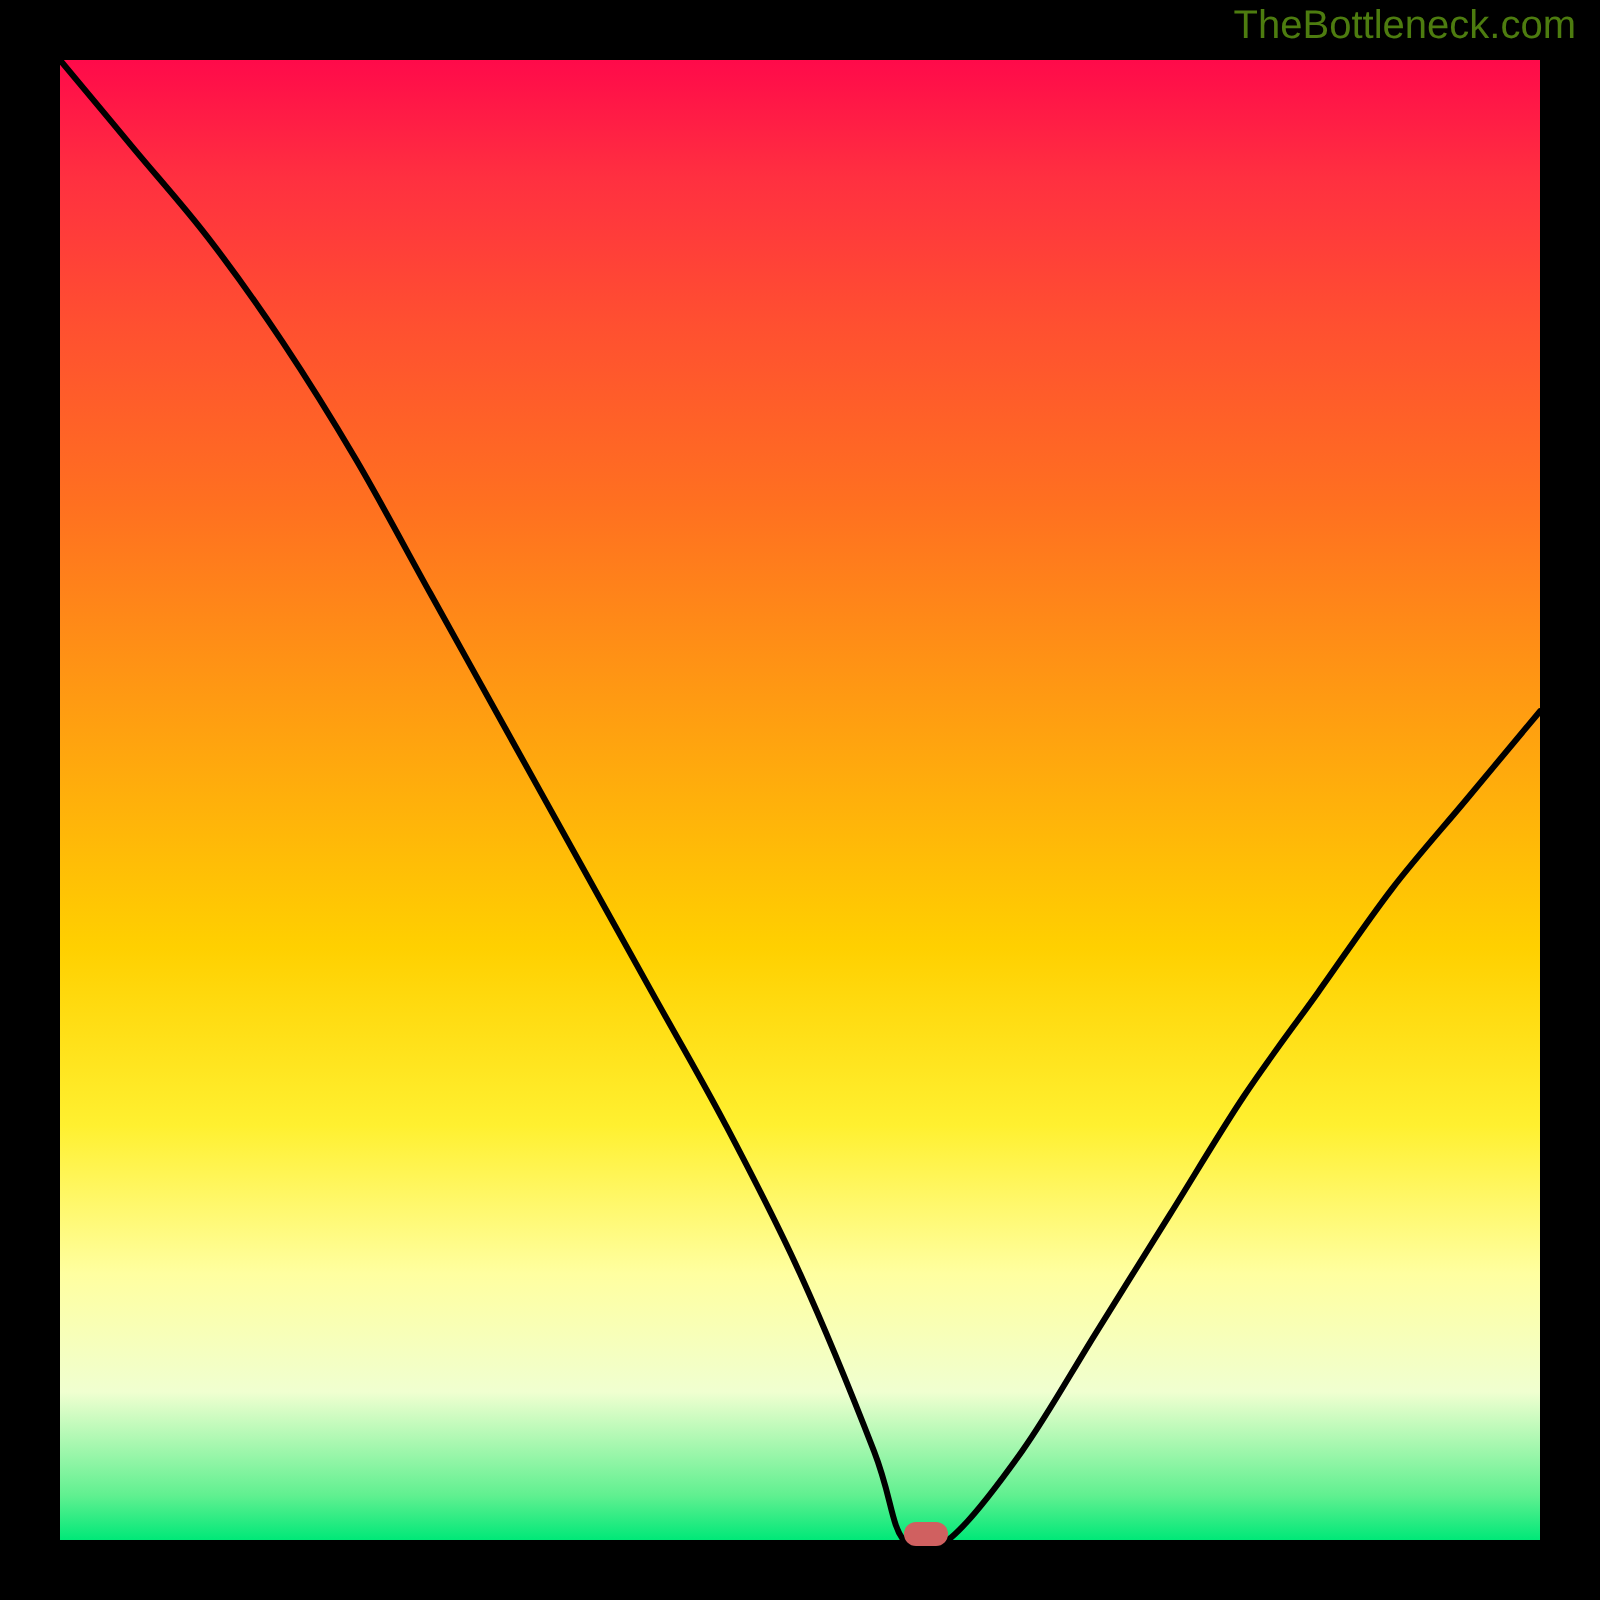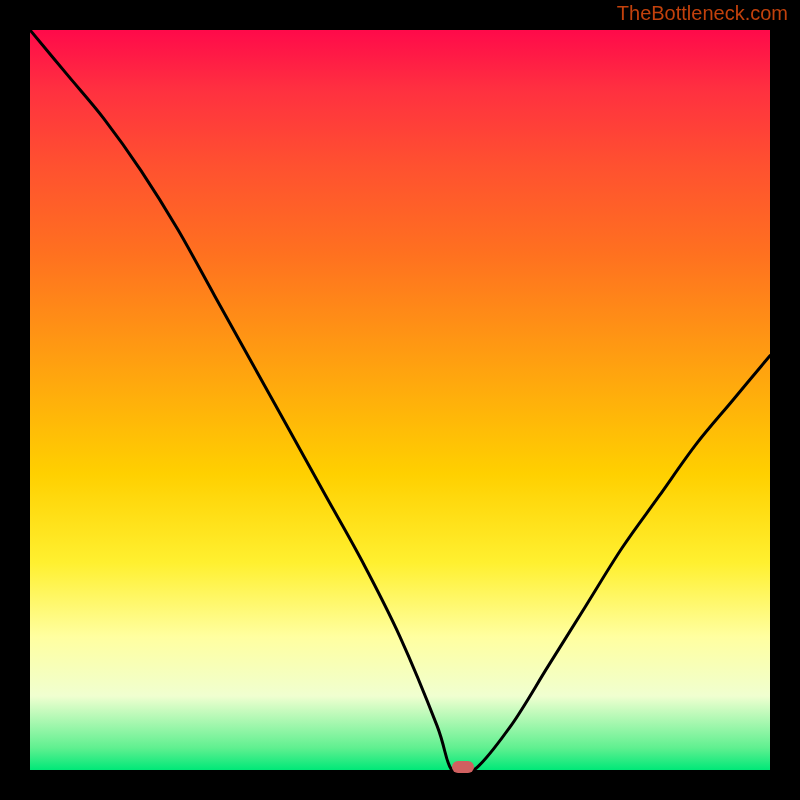--- a/index.html
+++ b/index.html
@@ -8,21 +8,21 @@
     width: 800px;
     height: 800px;
     background: #000;
     overflow: hidden;
     font-family: Arial, sans-serif;
   }
   .watermark {
     position: absolute;
     top: 2px;
     right: 12px;
-    color: #c2410c;
+    color: #4d7c0f;
     font-size: 20px;
     z-index: 10;
     user-select: none;
   }
   .plot-area {
     position: absolute;
     left: 30px;
     top: 30px;
     width: 740px;
     height: 740px;

